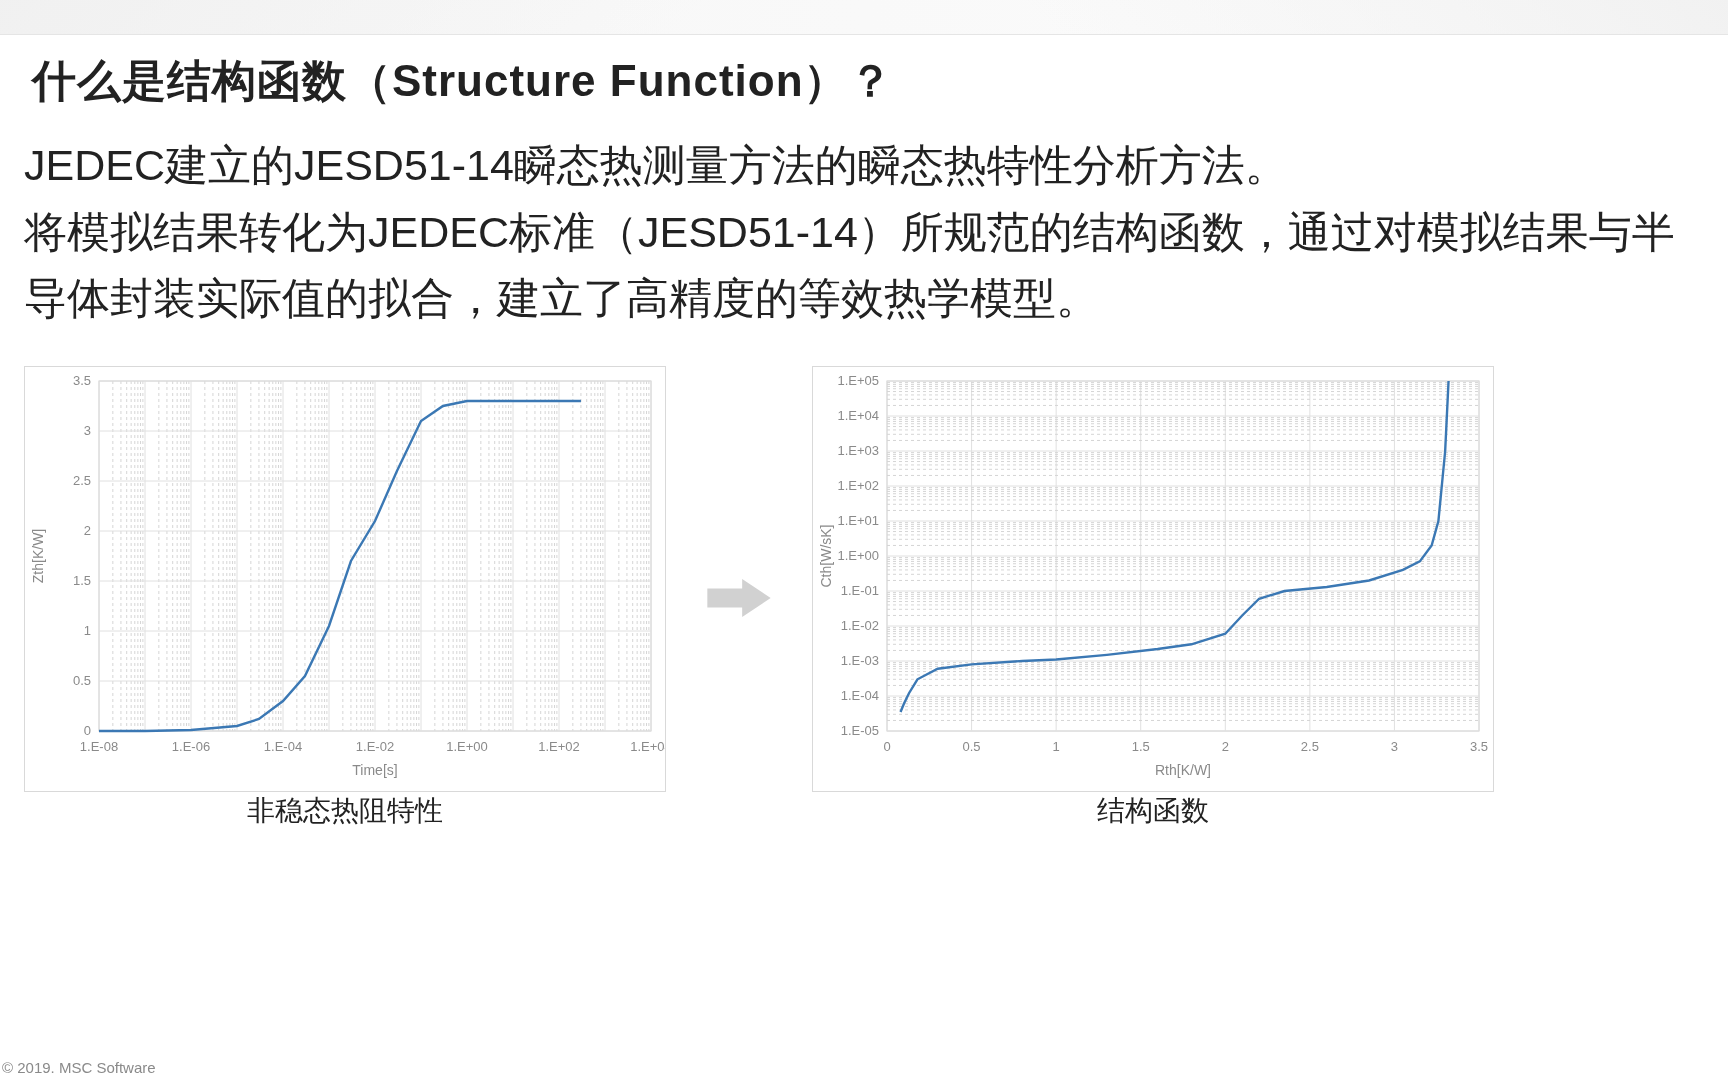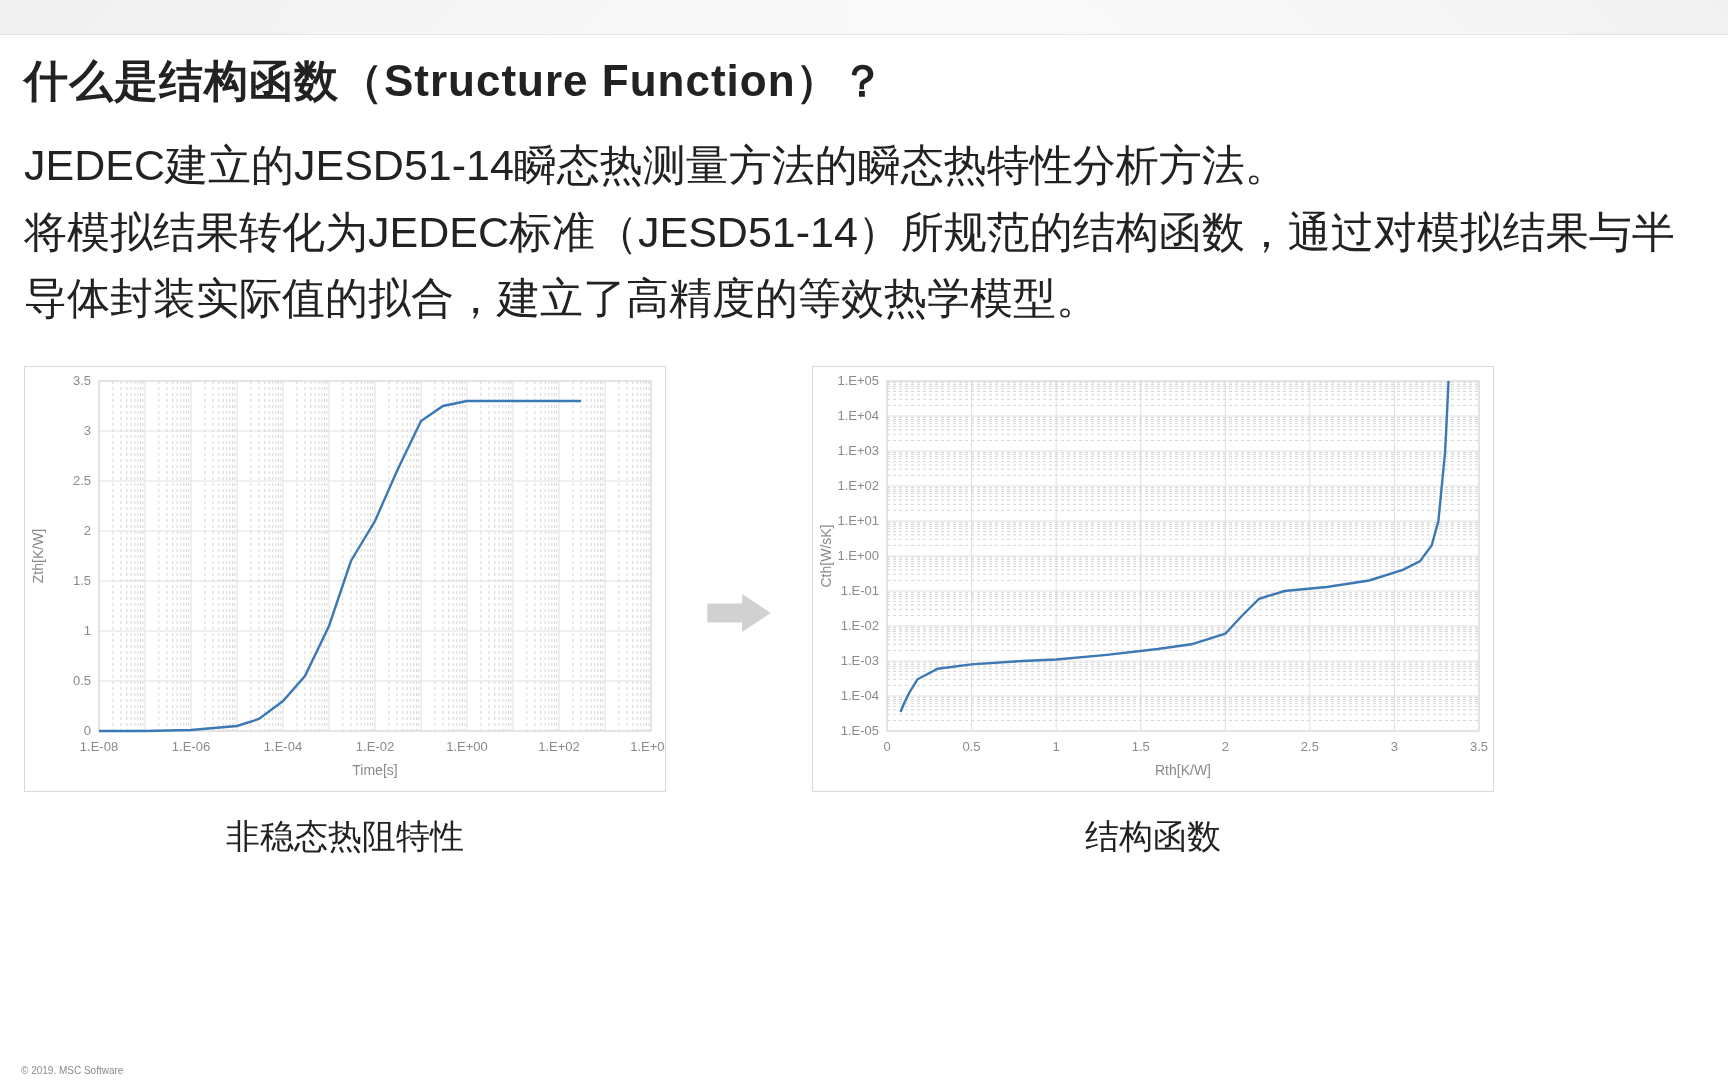--- a/index.html
+++ b/index.html
@@ -1,26 +1,26 @@
 <!DOCTYPE html>
 <html><head>
 <meta charset="utf-8">
 <style>
   html,body{margin:0;padding:0;width:1728px;height:1080px;background:#fff;font-family:"Microsoft YaHei","Helvetica Neue",Arial,sans-serif;color:#222;overflow:hidden}
   .banner{height:34px;background:linear-gradient(90deg,#f6f6f6,#fcfcfc);border-bottom:1px solid #e5e5e5;position:relative}
   .banner:before{content:"";position:absolute;left:0;right:0;top:0;height:34px;background:linear-gradient(135deg,rgba(240,240,240,.9) 0,rgba(255,255,255,0) 40%),linear-gradient(225deg,rgba(240,240,240,.9) 0,rgba(255,255,255,0) 40%)}
   .page{padding:0 24px}
-  .title{font-size:44px;line-height:1.25;margin:18px 0 24px 0;letter-spacing:1px}
+  .title{font-size:44px;line-height:1.25;margin:18px 0 24px 8px;letter-spacing:1px}
   .body{font-size:43px;line-height:1.55;margin:0 0 34px 0}
   .chart-row{display:flex;align-items:center;gap:40px}
   .chart-block{display:flex;flex-direction:column;align-items:center}
   .chart-box{border:1px solid #d9d9d9;background:#fff;position:relative}
-  .chart-caption{font-size:34px;margin-top:22px}
+  .chart-caption{font-size:28px;}
   .arrow{width:66px;height:38px;fill:#cfcfcf}
-  .footer{position:absolute;left:21px;bottom:4px;font-size:10px;color:#8a8a8a}
+  .footer{position:absolute;left:2px;bottom:4px;font-size:15px;color:#8a8a8a}
   svg text{font-family:Arial,sans-serif;fill:#8a8a8a}
   .grid{stroke:#d5d5d5;stroke-width:1;stroke-dasharray:3 3}
   .grid-solid{stroke:#e0e0e0;stroke-width:1}
   .line{fill:none;stroke:#3b78b4;stroke-width:2.4}
 </style>
 </head>
 <body>
 
 <div class="banner"></div>
 <div class="page">

